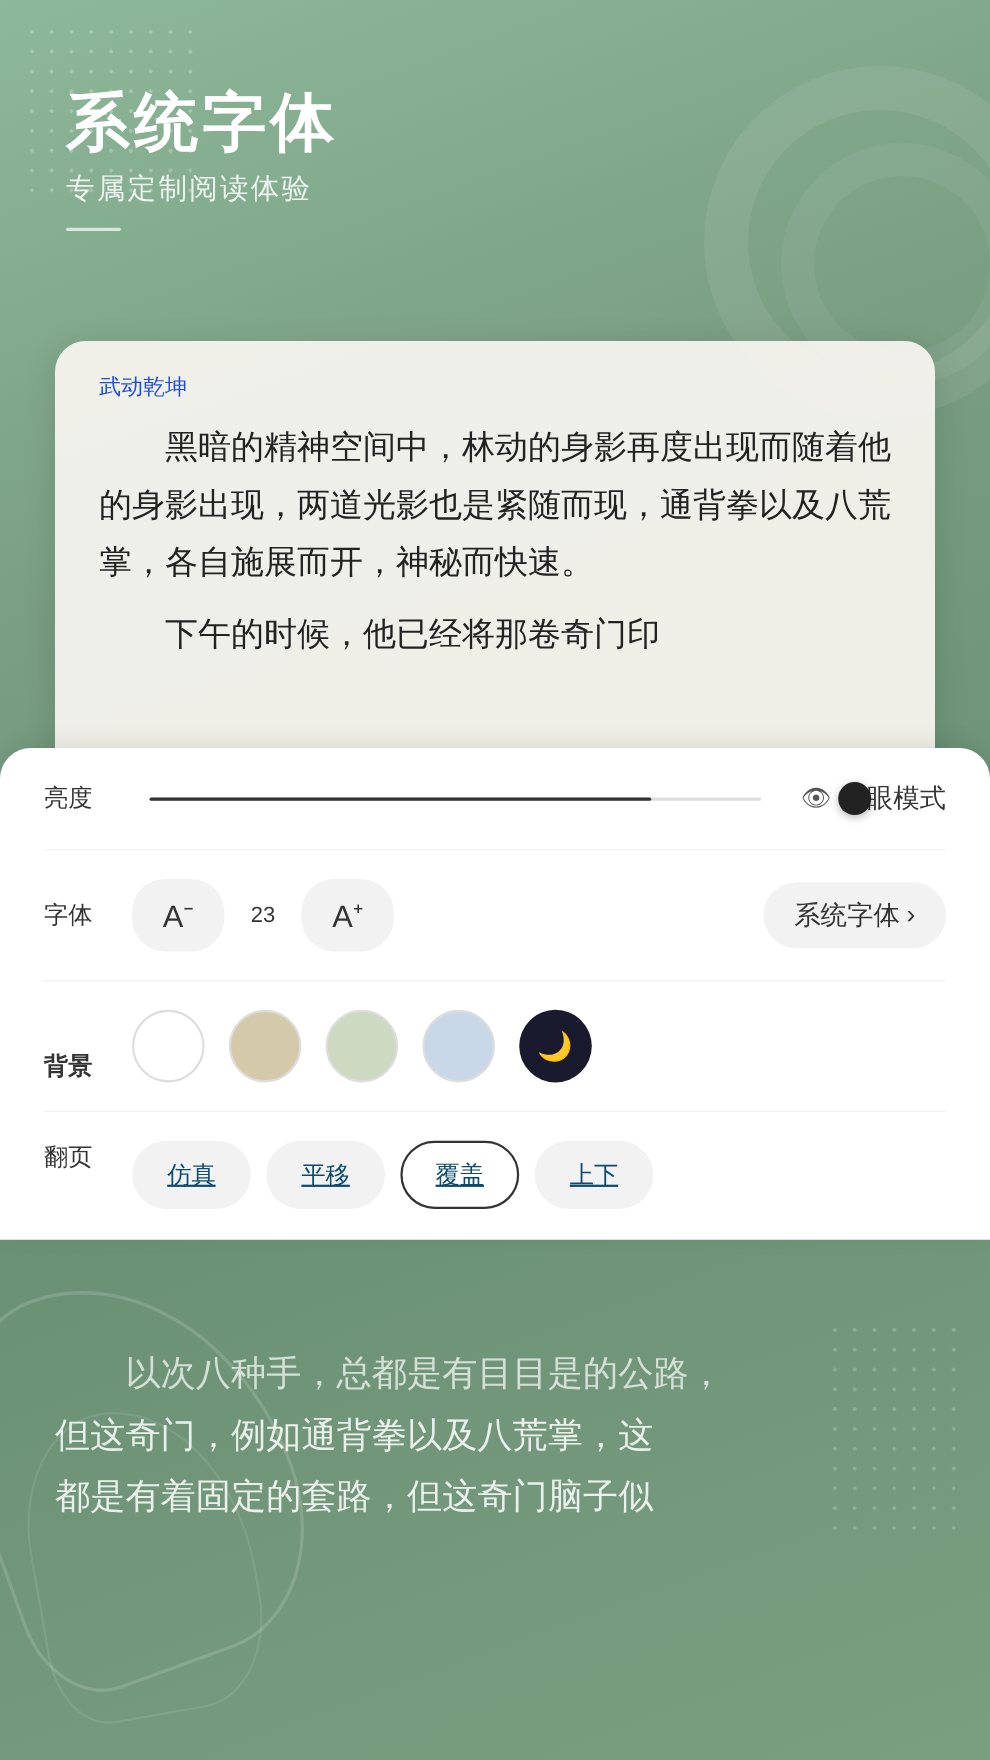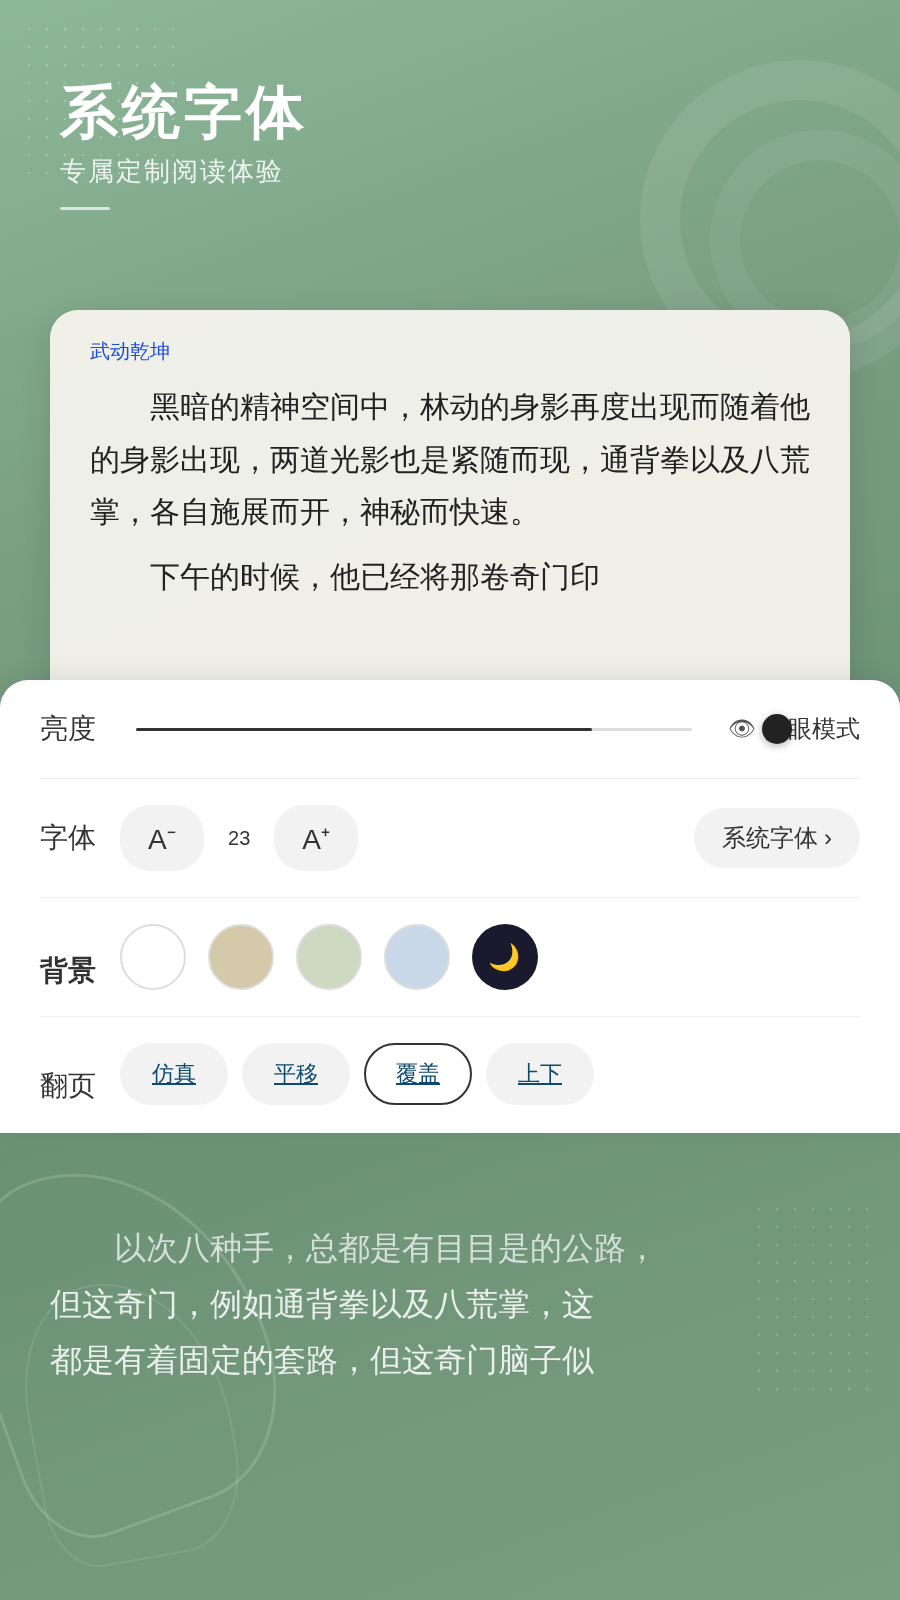--- a/index.html
+++ b/index.html
@@ -154,21 +154,21 @@
       box-shadow: 0 -4px 20px rgba(0,0,0,0.08);
     }
 
     
     .control-row {
       display: flex;
       align-items: center;
       margin-bottom: 30px;
     }
     .control-label {
-      font-size: 28px;
+      font-size: 22px;
       color: #333;
       width: 80px;
       flex-shrink: 0;
     }
     .brightness-slider-container {
       flex: 1;
       display: flex;
       align-items: center;
       margin: 0 16px;
     }
@@ -294,21 +294,21 @@
       border: none;
       display: flex;
       align-items: center;
       justify-content: center;
       font-size: 28px;
     }
 
     
     .page-row {
       display: flex;
-      align-items: flex-end;
+      align-items: flex-start;
     }
     .page-options {
       display: flex;
       align-items: center;
       gap: 14px;
       flex: 1;
     }
     .page-btn {
       background: #f2f2f2;
       border: 2px solid transparent;

